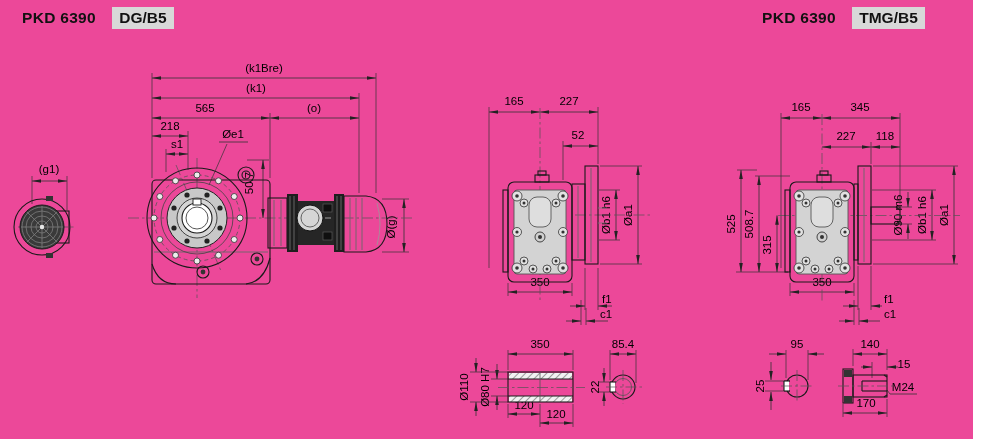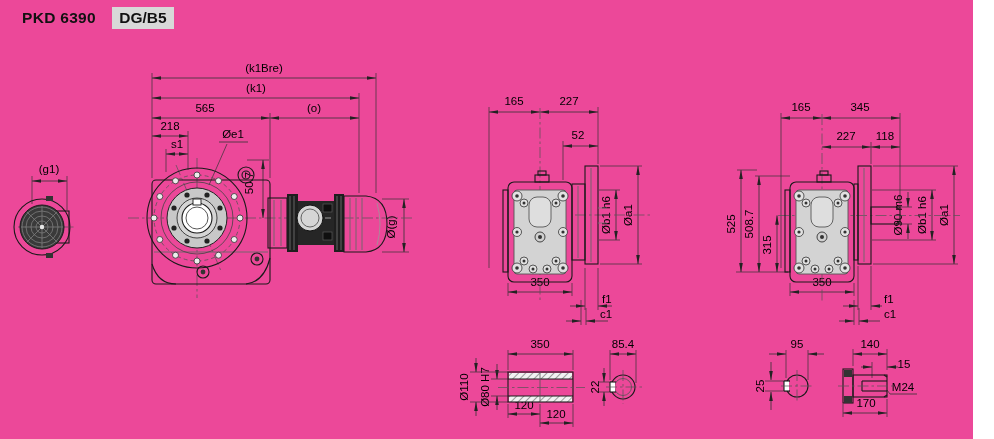--- a/index.html
+++ b/index.html
@@ -19,20 +19,24 @@
   text.ts{text-anchor:start;}
 </style>
 </head>
 <body>
 
 <div id="page">
 
   <div class="hdr" style="left:22px">
     <span class="model">PKD 6390</span>
     <span class="variant">DG/B5</span>
+  </div>
+  <div class="hdr" style="left:762px">
+    <span class="model">PKD 6390</span>
+    <span class="variant">TMG/B5</span>
   </div>
 
   <svg width="994" height="439" viewBox="0 0 994 439">
     <defs>
       <marker id="arr" viewBox="0 0 12 6" refX="11.5" refY="3" markerWidth="12" markerHeight="6" orient="auto-start-reverse">
         <path d="M0,0.7 L12,3 L0,5.3 Z" fill="#222"></path>
       </marker>
       <pattern id="hat" width="5" height="5" patternUnits="userSpaceOnUse" patternTransform="rotate(45)">
         <rect width="5" height="5" fill="#f2f2f2"></rect>
         <line x1="0" y1="0" x2="0" y2="5" stroke="#555" stroke-width="1.1"></line>

